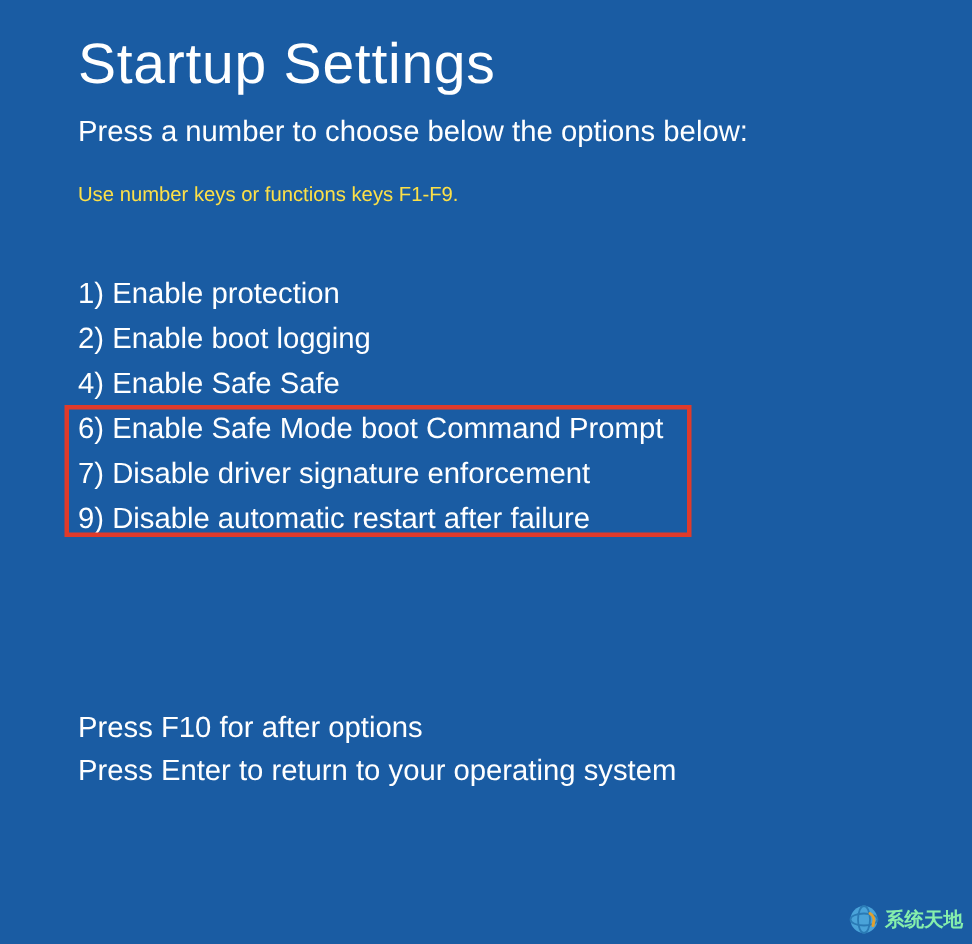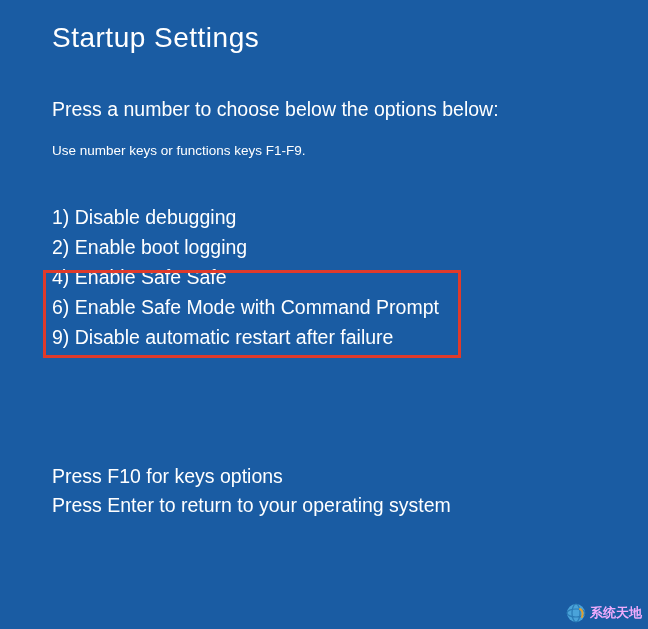--- a/index.html
+++ b/index.html
@@ -14,34 +14,34 @@
       font-family: "Segoe UI Light", "Segoe UI", Arial, sans-serif;
       color: #ffffff;
       font-weight: 300;
       position: relative;
       overflow: hidden;
     }
     .container {
       padding: 22px 0 0 52px;
     }
     .title {
-      font-size: 28px;
+      font-size: 38px;
       font-weight: 300;
       letter-spacing: 0.5px;
-      margin-bottom: 44px;
+      margin-bottom: 12px;
     }
     .instruction {
       font-size: 19.5px;
       font-weight: 300;
       margin-bottom: 22px;
     }
     .hint {
       font-size: 13.5px;
       font-weight: 300;
-      color: #ffffff;
+      color: #fde047;
       margin-bottom: 44px;
     }
     .options {
       position: relative;
     }
     .option-item {
       font-size: 19.5px;
       font-weight: 300;
       line-height: 30px;
       white-space: nowrap;
@@ -67,42 +67,43 @@
       align-items: center;
       gap: 4px;
     }
     .watermark-icon {
       width: 20px;
       height: 20px;
     }
     .watermark-text {
       font-size: 13px;
       font-family: "Microsoft YaHei", sans-serif;
-      color: #f0abfc;
+      color: #86efac;
       font-weight: 600;
     }
   </style>
 </head>
 <body>
 
 <div class="container">
   <div class="title">Startup Settings</div>
   <div class="instruction">Press a number to choose below the options below:</div>
   <div class="hint">Use number keys or functions keys F1-F9.</div>
 
   <div class="options">
-    <div class="option-item"><span>1</span>) <span>Disable debugging</span></div>
+    <div class="option-item"><span>1</span>) <span>Enable protection</span></div>
     <div class="option-item"><span>2</span>) <span>Enable boot logging</span></div>
     <div class="option-item"><span>4</span>) <span>Enable Safe Safe</span></div>
-    <div class="option-item"><span>6</span>) <span>Enable Safe Mode with Command Prompt</span></div>
+    <div class="option-item"><span>6</span>) <span>Enable Safe Mode boot Command Prompt</span></div>
+    <div class="option-item"><span>7</span>) <span>Disable driver signature enforcement</span></div>
     <div class="option-item"><span>9</span>) <span>Disable automatic restart after failure</span></div>
   </div>
 
   <div class="footer">
-    <div class="footer-line">Press F10 for keys options</div>
+    <div class="footer-line">Press F10 for after options</div>
     <div class="footer-line">Press Enter to return to your operating system</div>
   </div>
 </div>
 
 <div class="highlight-box" style="left: 43px; top: 270px; width: 418px; height: 88px;"></div>
 
 <div class="watermark">
   <svg class="watermark-icon" viewBox="0 0 20 20">
     <circle cx="10" cy="10" r="9" fill="#4aa3d9"></circle>
     <ellipse cx="10" cy="10" rx="9" ry="4" fill="none" stroke="#2a7ab5" stroke-width="1.2"></ellipse>

